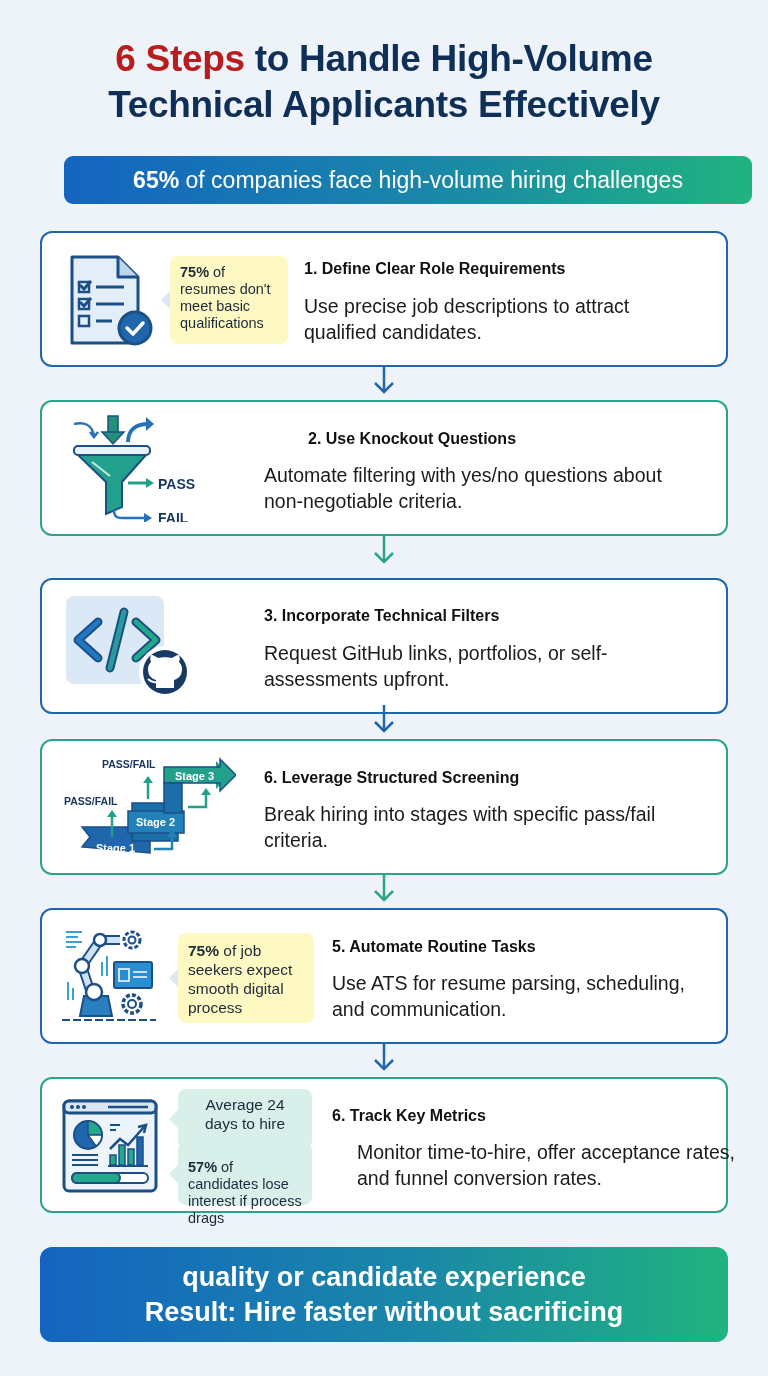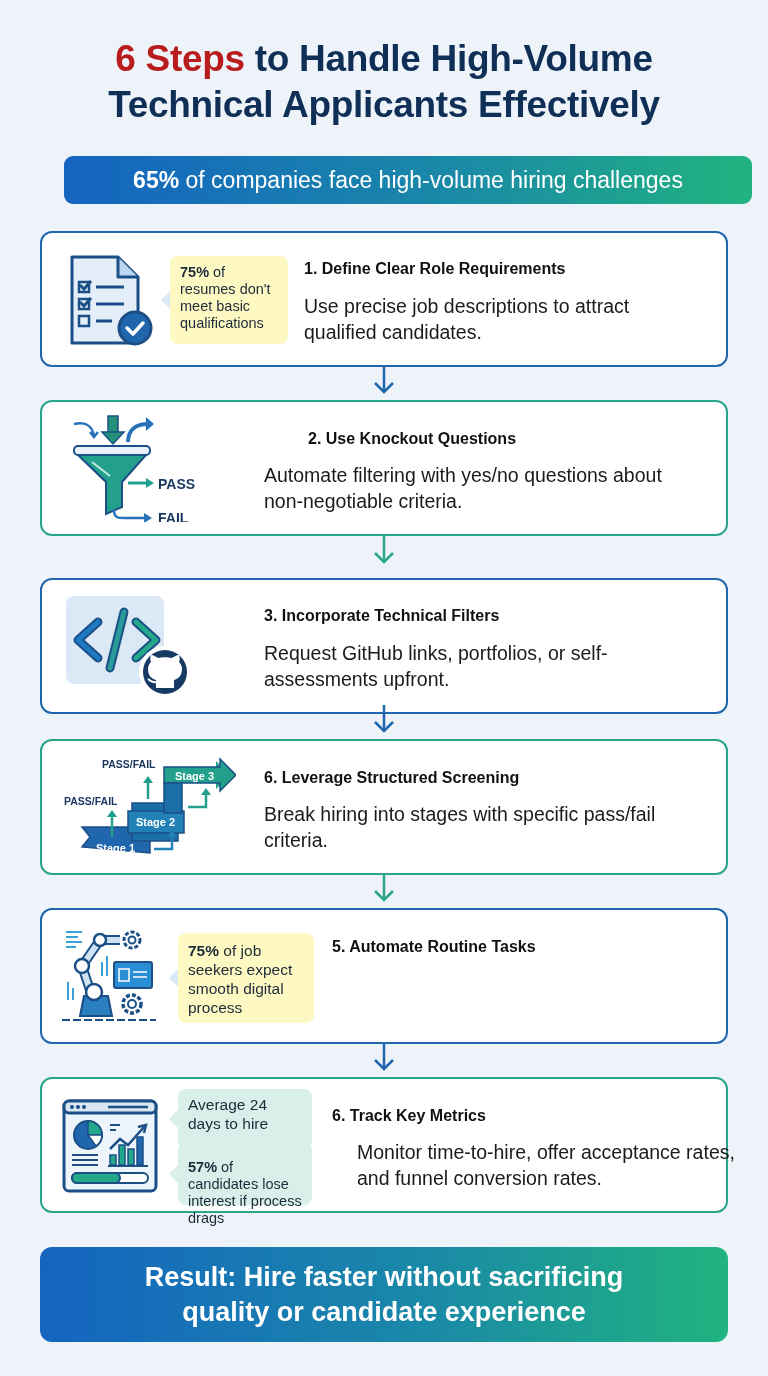--- a/index.html
+++ b/index.html
@@ -204,20 +204,21 @@
     <circle cx="70" cy="78" r="4" fill="none" stroke="#1b4f86" stroke-width="2"></circle>
     <line x1="40" y1="36" x2="40" y2="50" stroke="#3aa0d8" stroke-width="2"></line>
     <line x1="45" y1="30" x2="45" y2="50" stroke="#3aa0d8" stroke-width="2"></line>
     <line x1="6" y1="56" x2="6" y2="74" stroke="#3aa0d8" stroke-width="2"></line>
     <line x1="11" y1="62" x2="11" y2="74" stroke="#3aa0d8" stroke-width="2"></line>
   </svg>
   <div class="bubble blue" style="left:136px;top:23px;width:136px;height:90px;font-size:15.5px;line-height:19px;">
     <b>75%</b><span> of job seekers expect smooth digital process</span>
   </div>
   <div class="card-title" style="left:290px;top:23px;">5. Automate Routine Tasks</div>
+  <div class="card-desc" style="left:290px;top:60px;width:360px;">Use ATS for resume parsing, scheduling, and communication.</div>
 </div>
 
 <svg class="connector" style="top:1043px;" viewBox="0 0 30 34">
   <line x1="15" y1="0" x2="15" y2="26" stroke="#1f66ad" stroke-width="2.5"></line>
   <path d="M6 17 L15 26 L24 17" fill="none" stroke="#1f66ad" stroke-width="2.5"></path>
 </svg>
 
 <div class="card green" style="top:1077px;">
   <svg class="icon" style="left:20px;top:20px;" width="98" height="96" viewBox="0 0 98 96">
     <rect x="2" y="2" width="92" height="90" rx="5" fill="#eef4fb" stroke="#1b4f86" stroke-width="3"></rect>
@@ -237,26 +238,26 @@
     <rect x="57" y="46" width="6" height="20" fill="#23a88a" stroke="#1b4f86" stroke-width="1.5"></rect>
     <rect x="66" y="50" width="6" height="16" fill="#23a88a" stroke="#1b4f86" stroke-width="1.5"></rect>
     <rect x="75" y="38" width="6" height="28" fill="#1f66ad" stroke="#1b4f86" stroke-width="1.5"></rect>
     <line x1="46" y1="67" x2="86" y2="67" stroke="#1b4f86" stroke-width="2"></line>
     <line x1="10" y1="56" x2="36" y2="56" stroke="#1b4f86" stroke-width="2"></line>
     <line x1="10" y1="61" x2="36" y2="61" stroke="#1b4f86" stroke-width="2"></line>
     <line x1="10" y1="66" x2="36" y2="66" stroke="#1b4f86" stroke-width="2"></line>
     <rect x="10" y="74" width="76" height="10" rx="5" fill="#fff" stroke="#1b4f86" stroke-width="2"></rect>
     <rect x="10" y="74" width="48" height="10" rx="5" fill="#23a88a" stroke="#1b4f86" stroke-width="2"></rect>
   </svg>
-  <div class="bubble teal" style="left:136px;top:10px;width:134px;height:60px;font-size:15.5px;line-height:19px;padding:6px 10px;">
+  <div class="bubble teal" style="left:136px;top:10px;width:134px;height:60px;font-size:15.5px;line-height:19px;padding:6px 10px;text-align:center;">
     <span>Average 24 days to hire</span>
   </div>
   <div class="bubble teal" style="left:136px;top:64px;width:134px;height:62px;font-size:14.5px;line-height:17px;padding:16px 10px;">
     <b>57%</b><span> of candidates lose interest if process drags</span>
   </div>
   <div class="card-title" style="left:290px;top:23px;">6. Track Key Metrics</div>
   <div class="card-desc" style="left:292px;top:60px;width:380px;margin-left:23px;">Monitor time-to-hire, offer acceptance rates, and funnel conversion rates.</div>
 </div>
 
 <div class="result">
+  <div>quality or candidate experience</div>
   <div>Result: Hire faster without sacrificing</div>
-  <div>quality or candidate experience</div>
 </div>
 
 </body></html>

